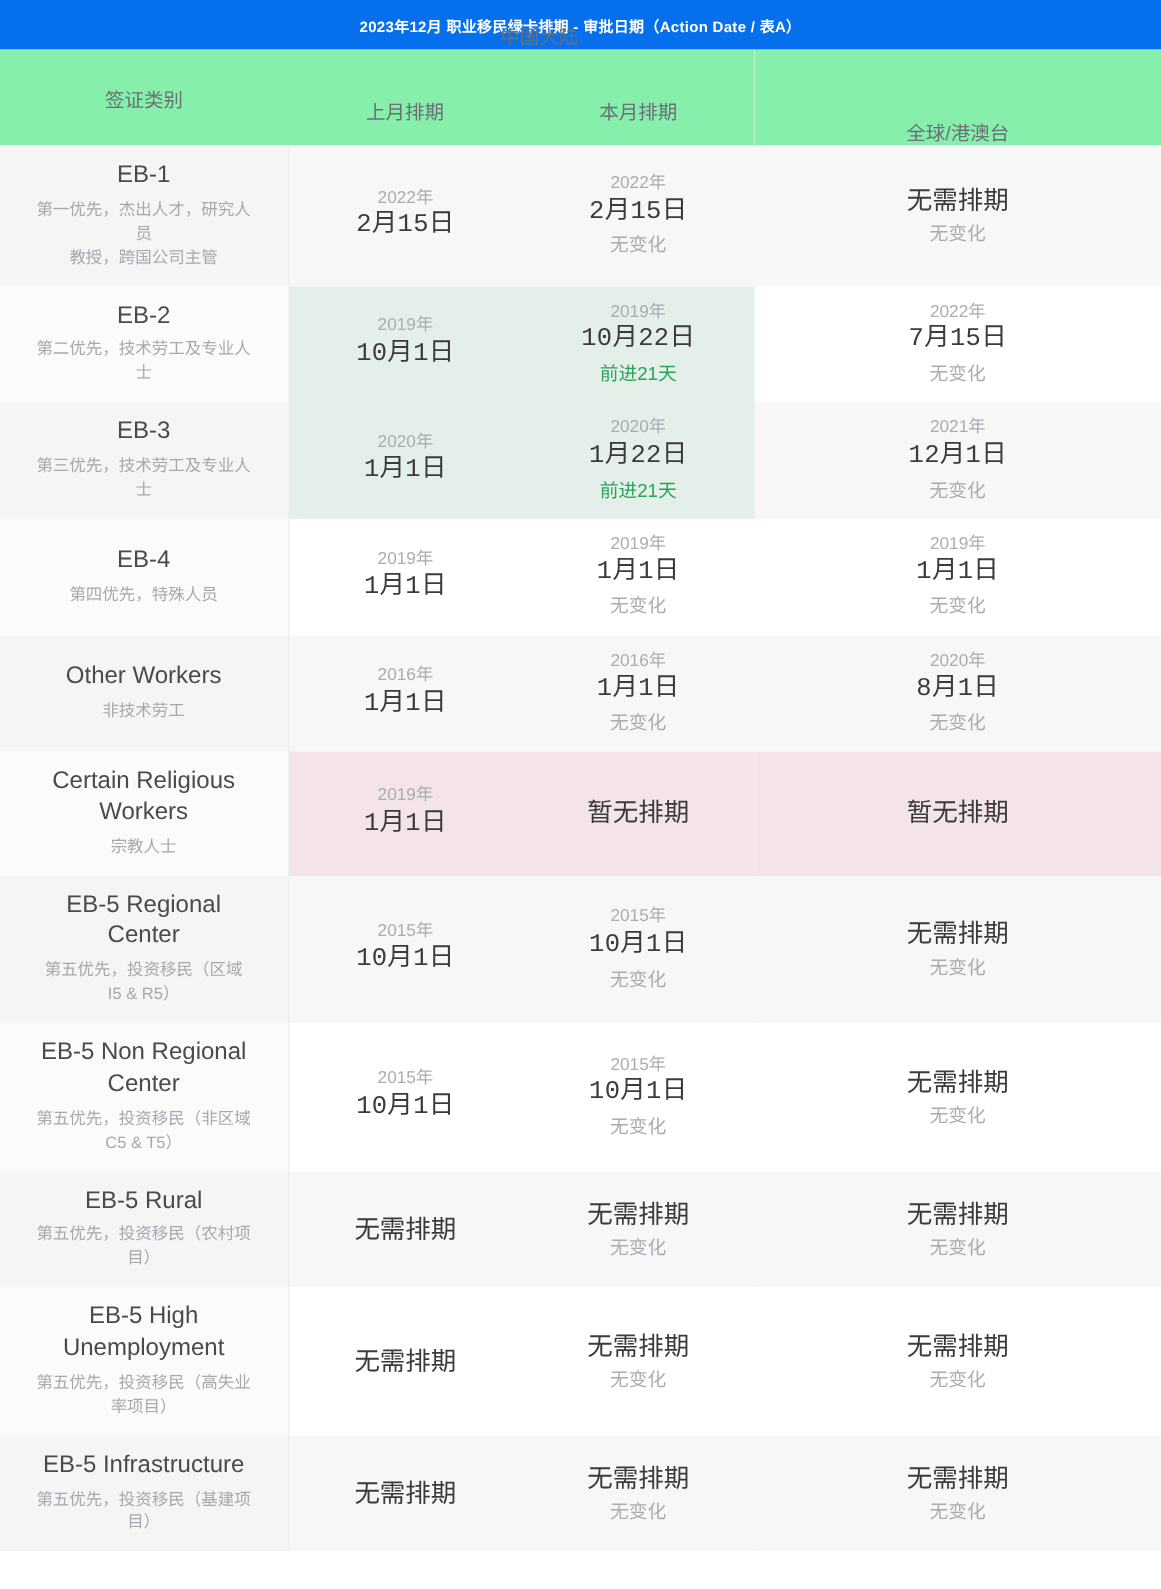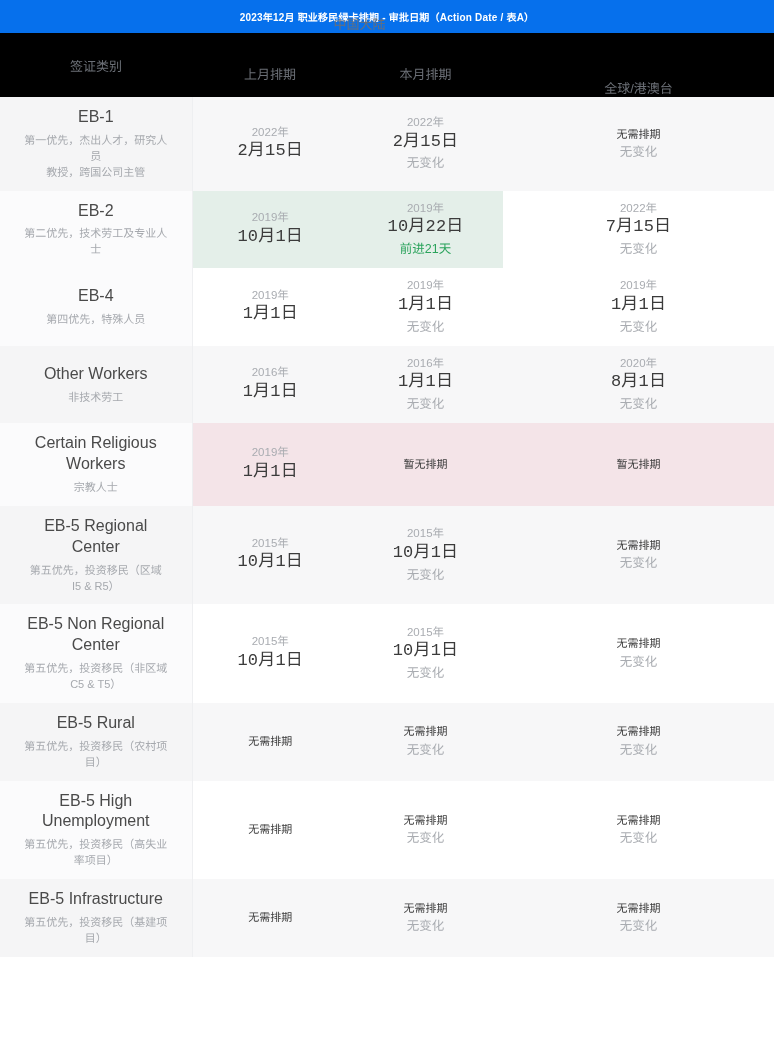--- a/index.html
+++ b/index.html
@@ -39,21 +39,21 @@
     border-collapse: collapse;
     table-layout: fixed;
   }
 
   .vb-table col.c-label { width: 192px; }
   .vb-table col.c-prev  { width: 156px; }
   .vb-table col.c-curr  { width: 155px; }
   .vb-table col.c-glob  { width: 271px; }
 
   
-  thead tr { background: #000000; padding-left: 48px; }
+  thead tr { background: #86efac; padding-left: 48px; }
 
   thead th {
     font-weight: normal;
     color: #6b6f76;
     font-size: 13px;
     vertical-align: bottom;
     padding: 0;
     height: 64px;
     position: relative;
     border: 0;
@@ -136,21 +136,21 @@
   .note {
     font-size: 12.5px;
     color: #a9acb1;
     line-height: 1.45;
     margin-top: 1px;
   }
 
   .note.advance { color: #2ba35c; }
 
   .nodate {
-    font-size: 11px;
+    font-size: 17px;
     color: #3b3b3b;
     line-height: 1.4;
   }
 
   
   td.hl-green { background: #e4efe9 !important; }
   td.hl-pink  { background: #f4e4e8 !important; }
 </style>
 </head>
 <body>
@@ -226,20 +226,40 @@
             <div class="year">2019年</div>
             <div class="day">10月22日</div>
             <div class="note advance">前进21天</div>
           </td>
           <td class="cell-date">
             <div class="year">2022年</div>
             <div class="day">7月15日</div>
             <div class="note">无变化</div>
           </td>
         </tr>
+        <tr class="row-even">
+          <td class="cell-label">
+            <div class="cat-name">EB-3</div>
+            <div class="cat-desc">第三优先，技术劳工及专业人士</div>
+          </td>
+          <td class="cell-date hl-green">
+            <div class="year">2020年</div>
+            <div class="day">1月1日</div>
+          </td>
+          <td class="cell-date hl-green">
+            <div class="year">2020年</div>
+            <div class="day">1月22日</div>
+            <div class="note advance">前进21天</div>
+          </td>
+          <td class="cell-date">
+            <div class="year">2021年</div>
+            <div class="day">12月1日</div>
+            <div class="note">无变化</div>
+          </td>
+        </tr>
         <tr class="row-odd">
           <td class="cell-label">
             <div class="cat-name">EB-4</div>
             <div class="cat-desc">第四优先，特殊人员</div>
           </td>
           <td class="cell-date">
             <div class="year">2019年</div>
             <div class="day">1月1日</div>
           </td>
           <td class="cell-date">

